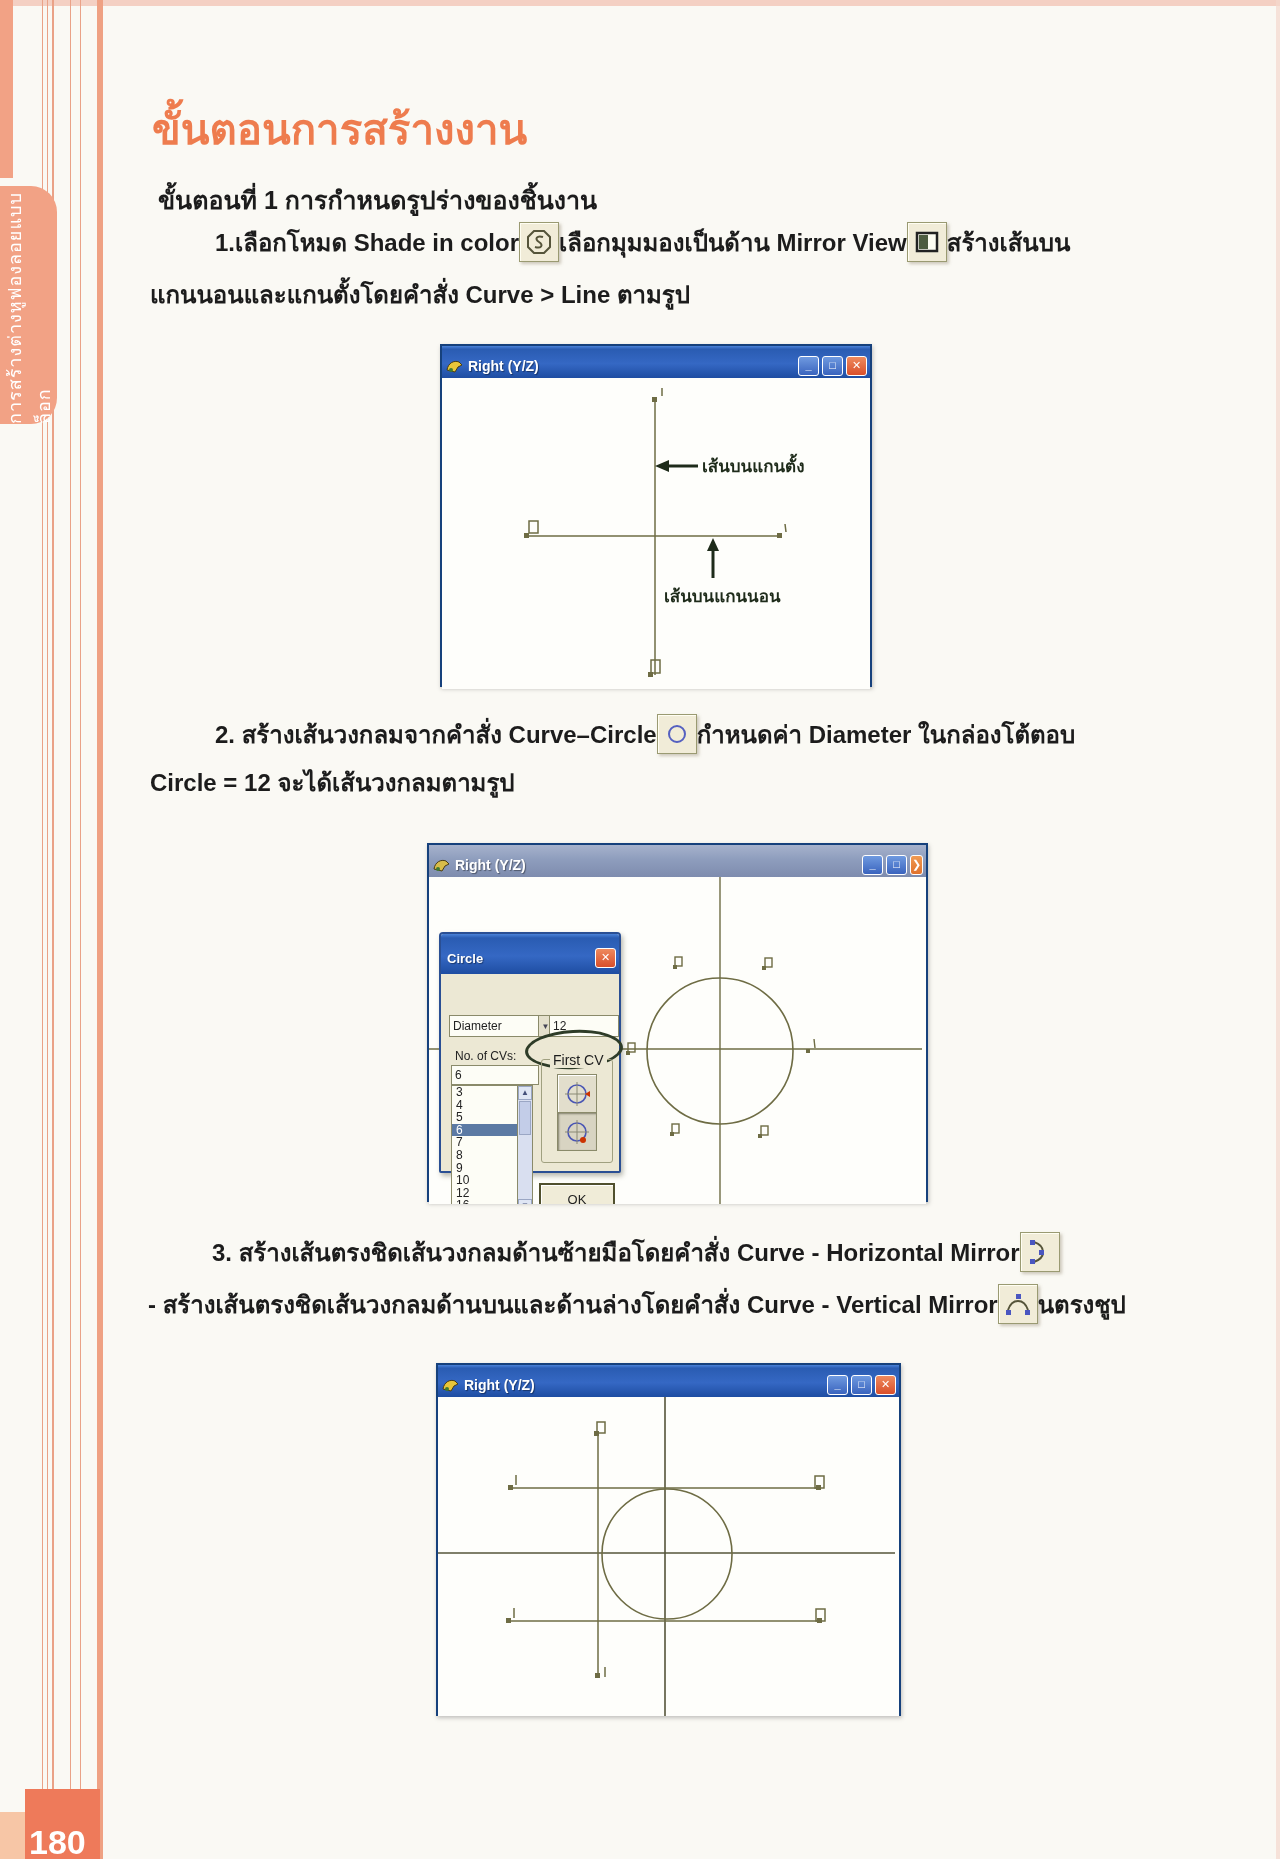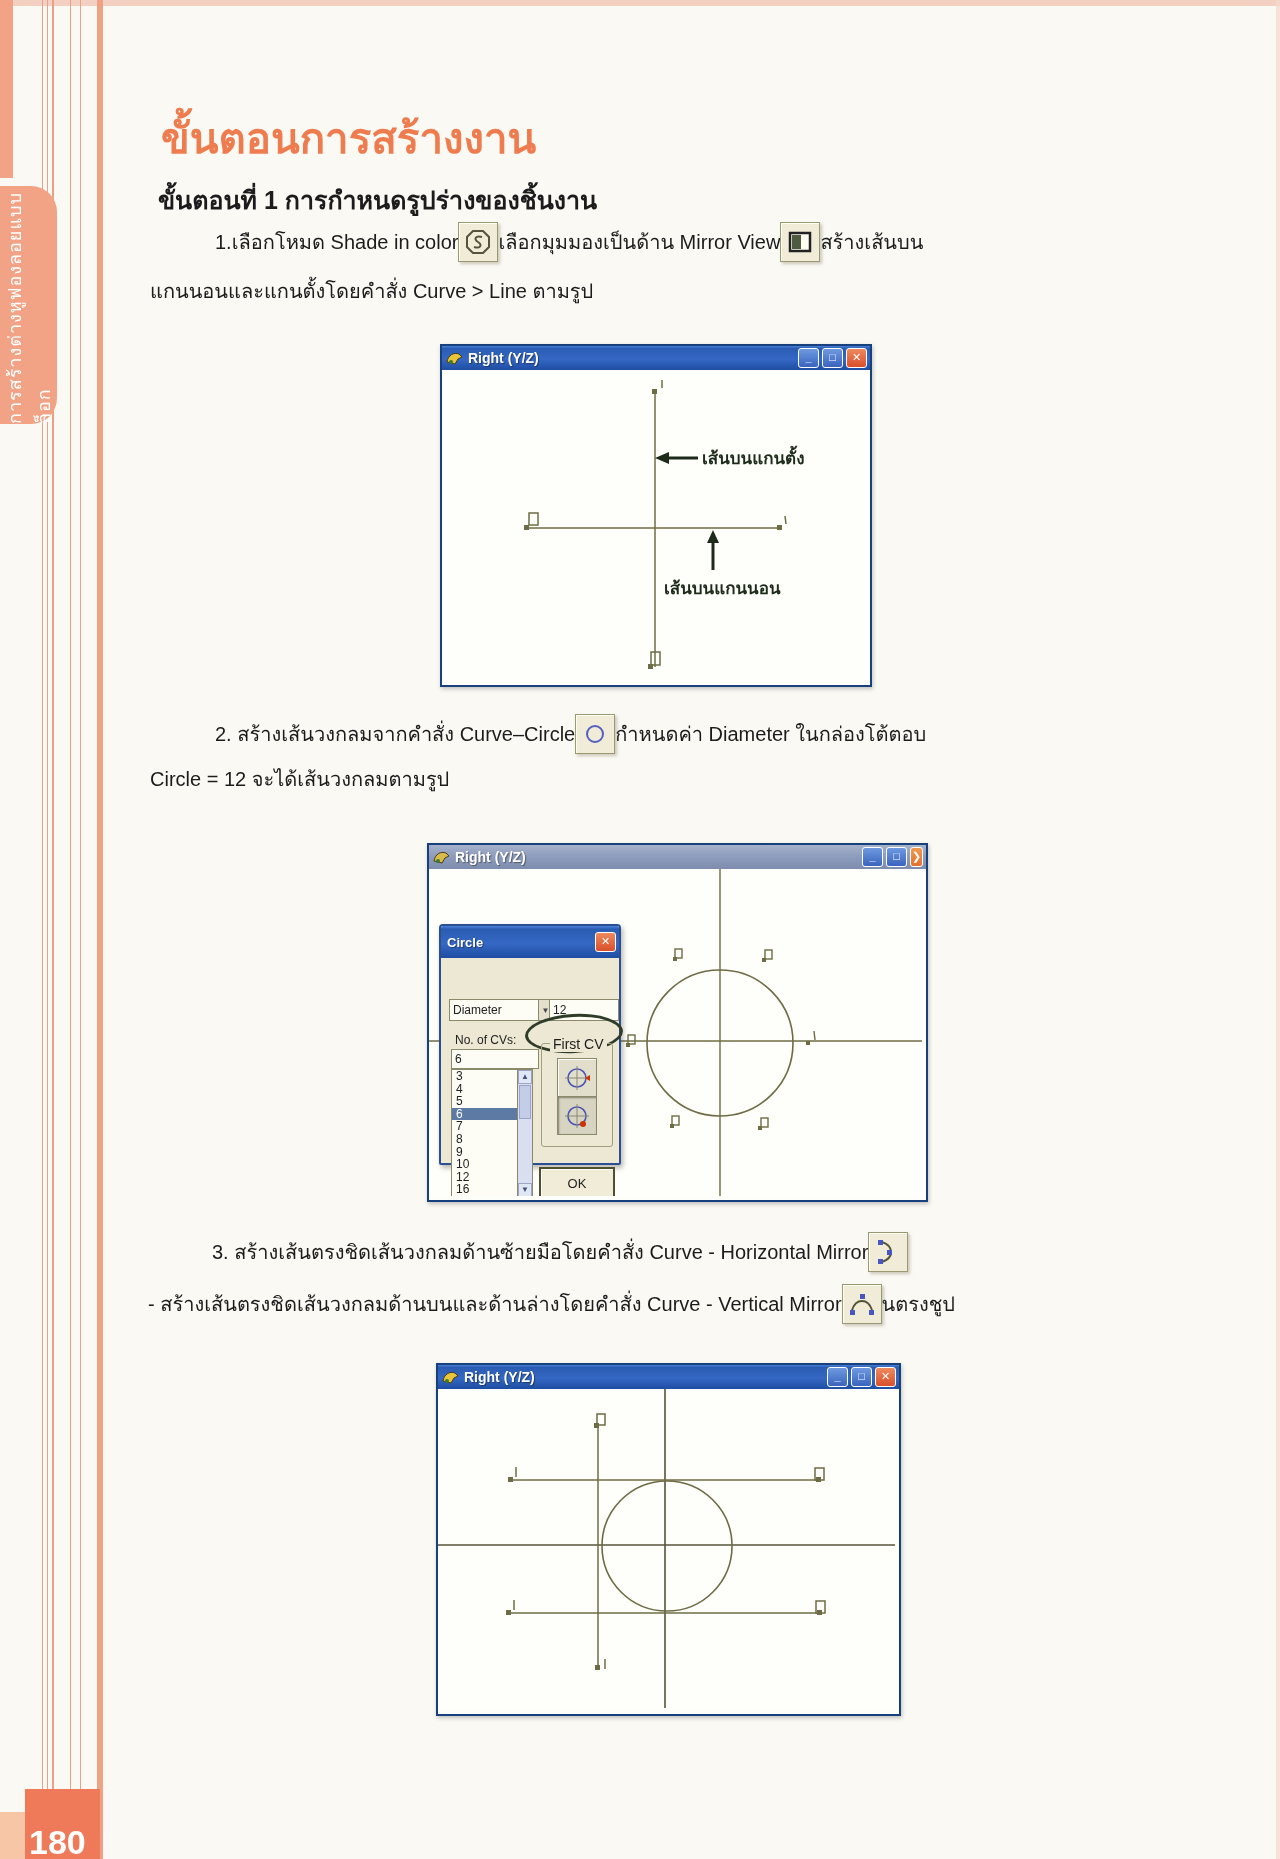--- a/index.html
+++ b/index.html
@@ -15,34 +15,34 @@
   .top-left-bar{position:absolute;left:0;top:0;width:13px;height:178px;background:#f2a285;z-index:2;}
   .side-tab{position:absolute;left:0;top:186px;width:57px;height:238px;background:#f2a285;
             border-radius:0 26px 26px 0;z-index:2;display:flex;align-items:center;justify-content:center;}
   .side-tab span{writing-mode:vertical-rl;transform:rotate(180deg);color:#fff;font-size:18px;letter-spacing:1px;}
   .pagenum{position:absolute;left:25px;top:1742px;width:75px;height:75px;background:#ee7a5a;z-index:2;
            display:flex;align-items:flex-end;margin-top:47px;}
   .pagenum span{color:#fff;font-weight:bold;font-size:34px;padding:0 0 2px 4px;}
   .corner-sq{position:absolute;left:0;top:1812px;width:57px;height:47px;background:#f7c6a6;z-index:1;}
 
   
-  .doc-title{position:absolute;left:152px;top:96px;font-size:42px;font-weight:600;color:#ee7c4e;margin:9px;}
+  .doc-title{position:absolute;left:152px;top:96px;font-size:42px;font-weight:600;color:#ee7c4e;margin:0;}
   .step-heading{position:absolute;left:158px;top:180px;font-size:25px;font-weight:bold;margin:0;}
-  .para{position:absolute;font-size:20px;display:flex;align-items:center;white-space:nowrap;}
+  .para{position:absolute;font-size:24px;display:flex;align-items:center;white-space:nowrap;font-weight:bold;}
   .p1a{left:215px;top:222px;} .p1b{left:150px;top:275px;}
   .p2a{left:215px;top:714px;} .p2b{left:150px;top:763px;}
   .p3a{left:212px;top:1232px;} .p3b{left:148px;top:1284px;}
 
   
   .tool-btn{display:inline-flex;align-items:center;justify-content:center;width:38px;height:38px;
             background:#f1ecd8;border:1px solid #9a9a72;box-shadow:inset 1px 1px 0 #fffef2, 2px 2px 3px rgba(120,110,80,.35);}
 
   
   .xp-window{position:absolute;border:2px solid #16417c;background:#fdfdf9;box-shadow:1px 2px 4px rgba(90,90,90,.35);}
-  .titlebar{height:24px;display:flex;align-items:center;padding:0 3px 0 4px;gap:5px;
+  .titlebar{height:24px;display:flex;align-items:center;padding:8px 3px 0 4px;gap:5px;
             background:linear-gradient(180deg,#4a82d8 0%,#2a5cb2 10%,#3568c4 55%,#1e4da2 100%);}
   .titlebar.inactive{background:linear-gradient(180deg,#a6b2cc 0%,#8e9dbd 45%,#7e8cae 100%);}
   .titlebar .win-title{color:#fff;font-weight:bold;font-size:14px;flex:1;text-shadow:1px 1px 1px rgba(0,0,0,.4);}
   .win-btns{display:flex;gap:3px;align-items:center;}
   .xp-btn{width:19px;height:18px;border:1px solid #fff;border-radius:3px;color:#fff;font-size:11px;line-height:16px;
           text-align:center;background:linear-gradient(180deg,#6f9ae0,#3a64be);font-weight:bold;}
   .xp-btn.close{background:linear-gradient(180deg,#ee8a5e,#d94f2b);}
   .xp-btn.half{width:11px;overflow:hidden;background:linear-gradient(180deg,#f09a52,#e0722c);}
   .win-content{position:relative;background:#fefefb;overflow:hidden;}
   .win-a{left:440px;top:344px;width:428px;height:339px;}

